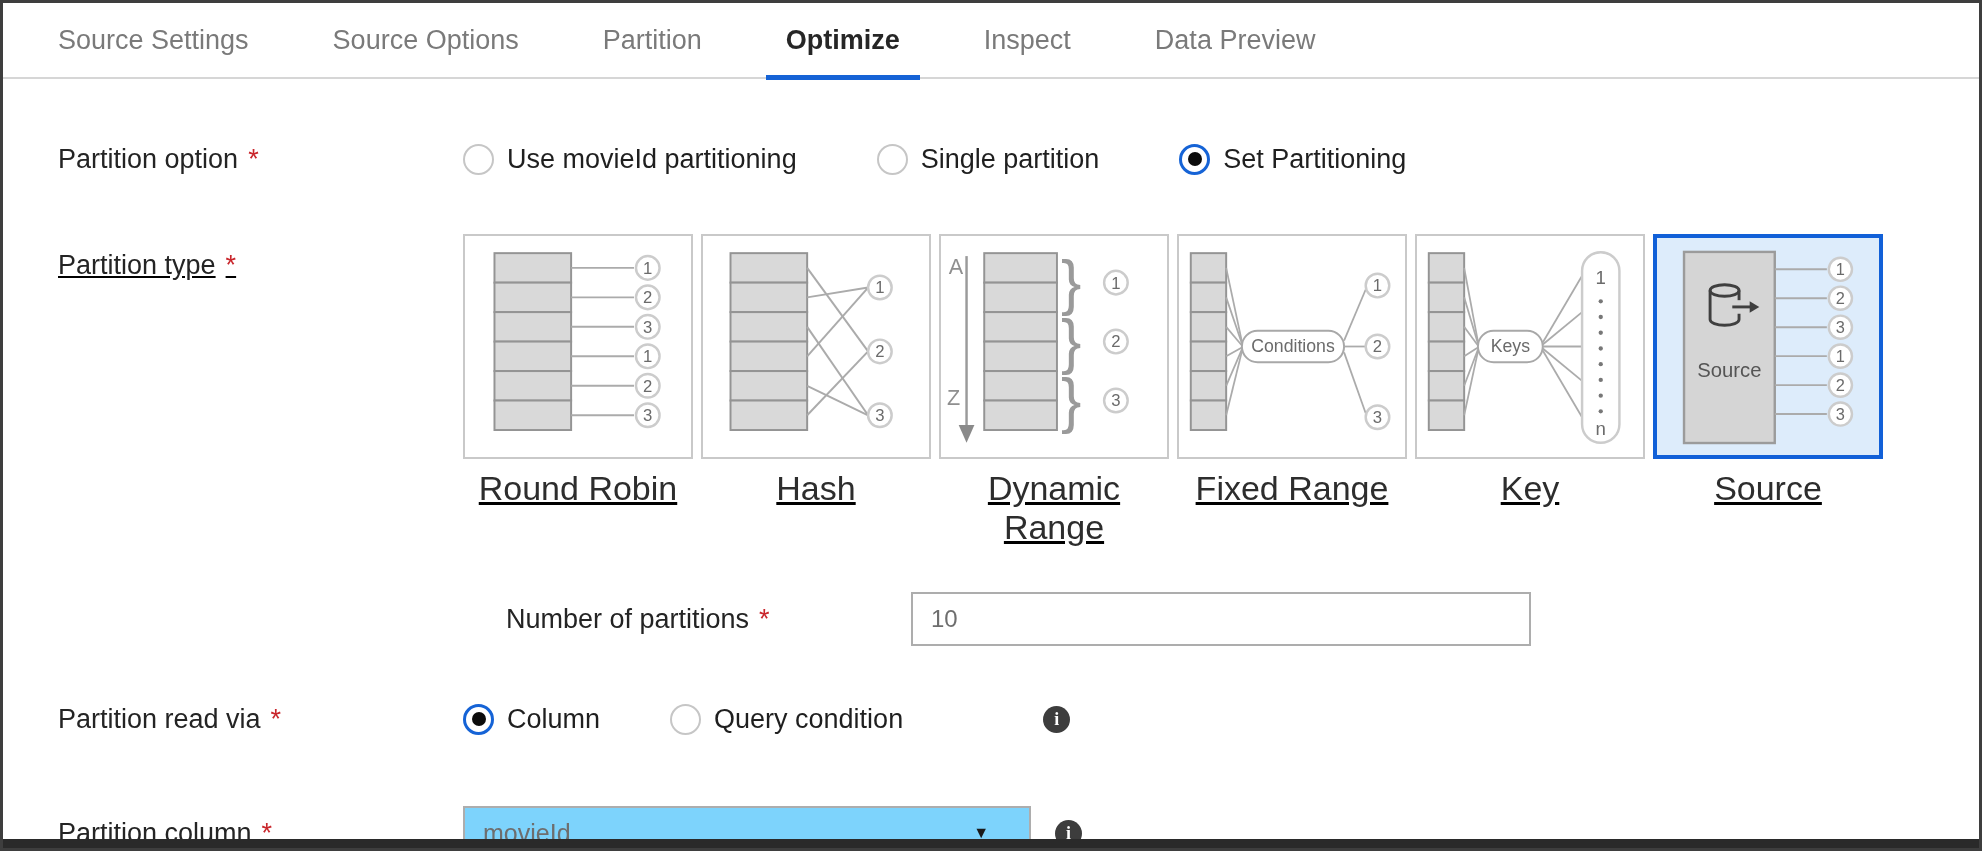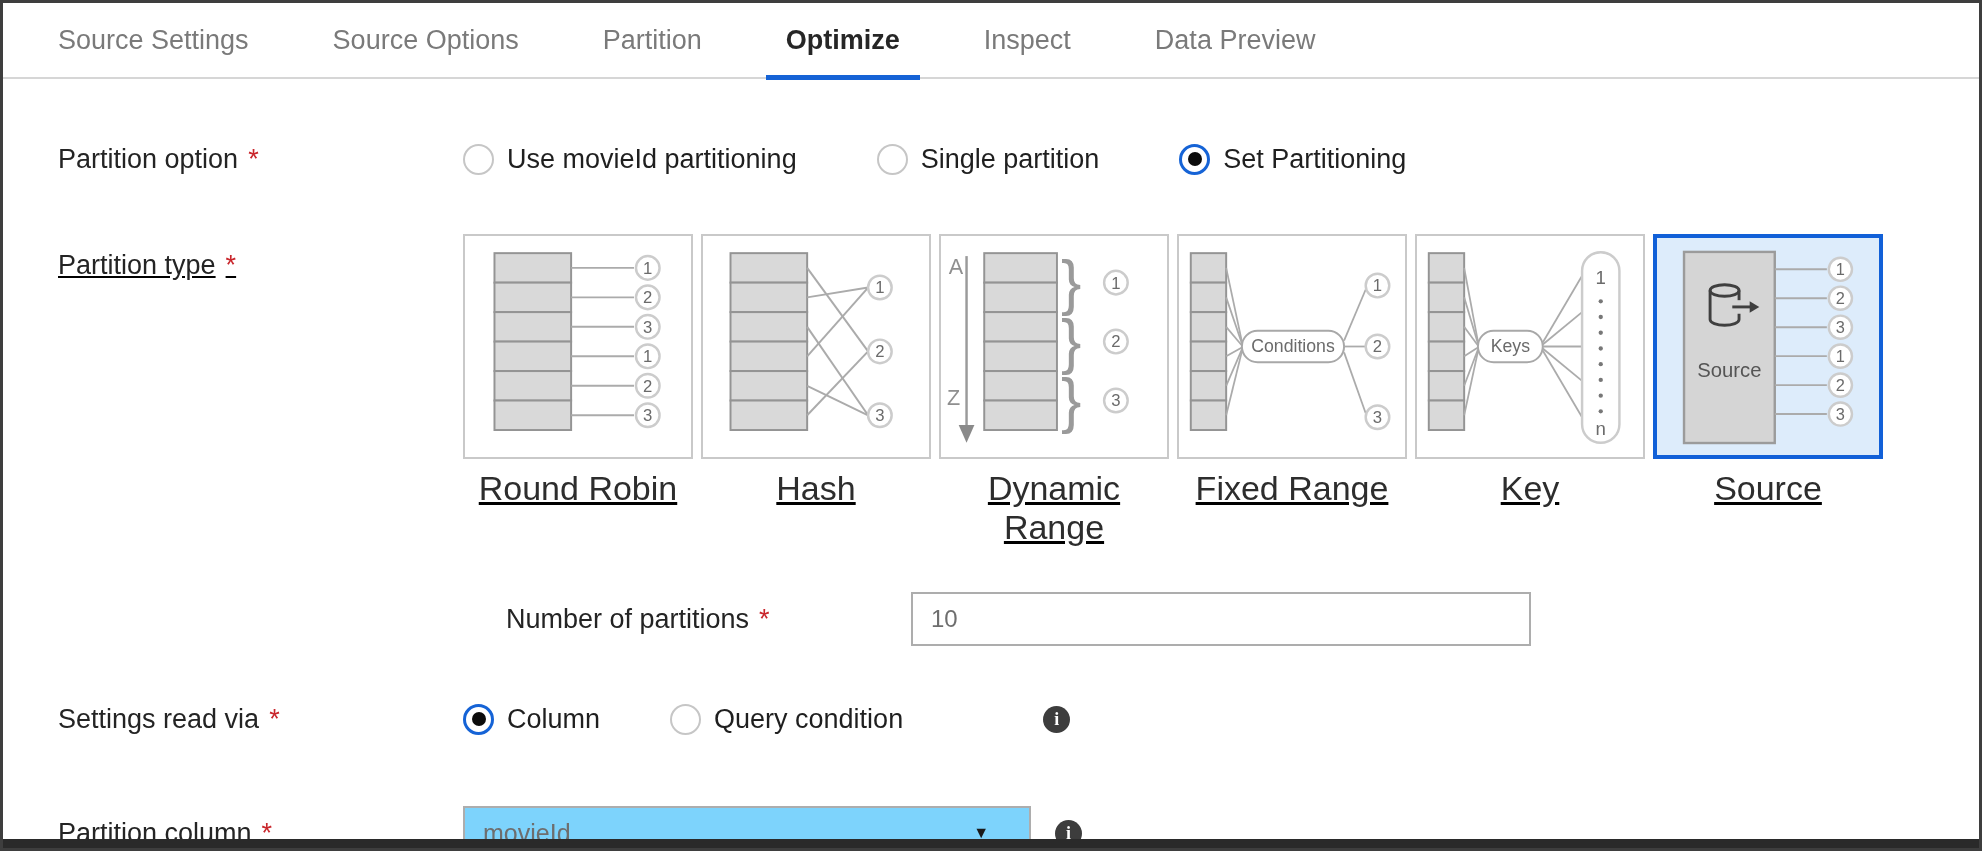--- a/index.html
+++ b/index.html
@@ -368,21 +368,21 @@
 
   <div class="form-row row-number">
     <div class="row-label">
       <span>Number of partitions</span><span class="req">*</span>
     </div>
     <input class="text-input" type="text" value="10" style="">
   </div>
 
   <div class="form-row row-read-via">
     <div class="row-label">
-      <span>Settings read via</span><span class="req">*</span>
+      <span>Partition read via</span><span class="req">*</span>
     </div>
     <div class="radio-group tight">
       <label class="radio-opt">
         <span class="radio selected"></span>
         <span class="radio-text">Column</span>
       </label>
       <label class="radio-opt">
         <span class="radio"></span>
         <span class="radio-text">Query condition</span>
       </label>

